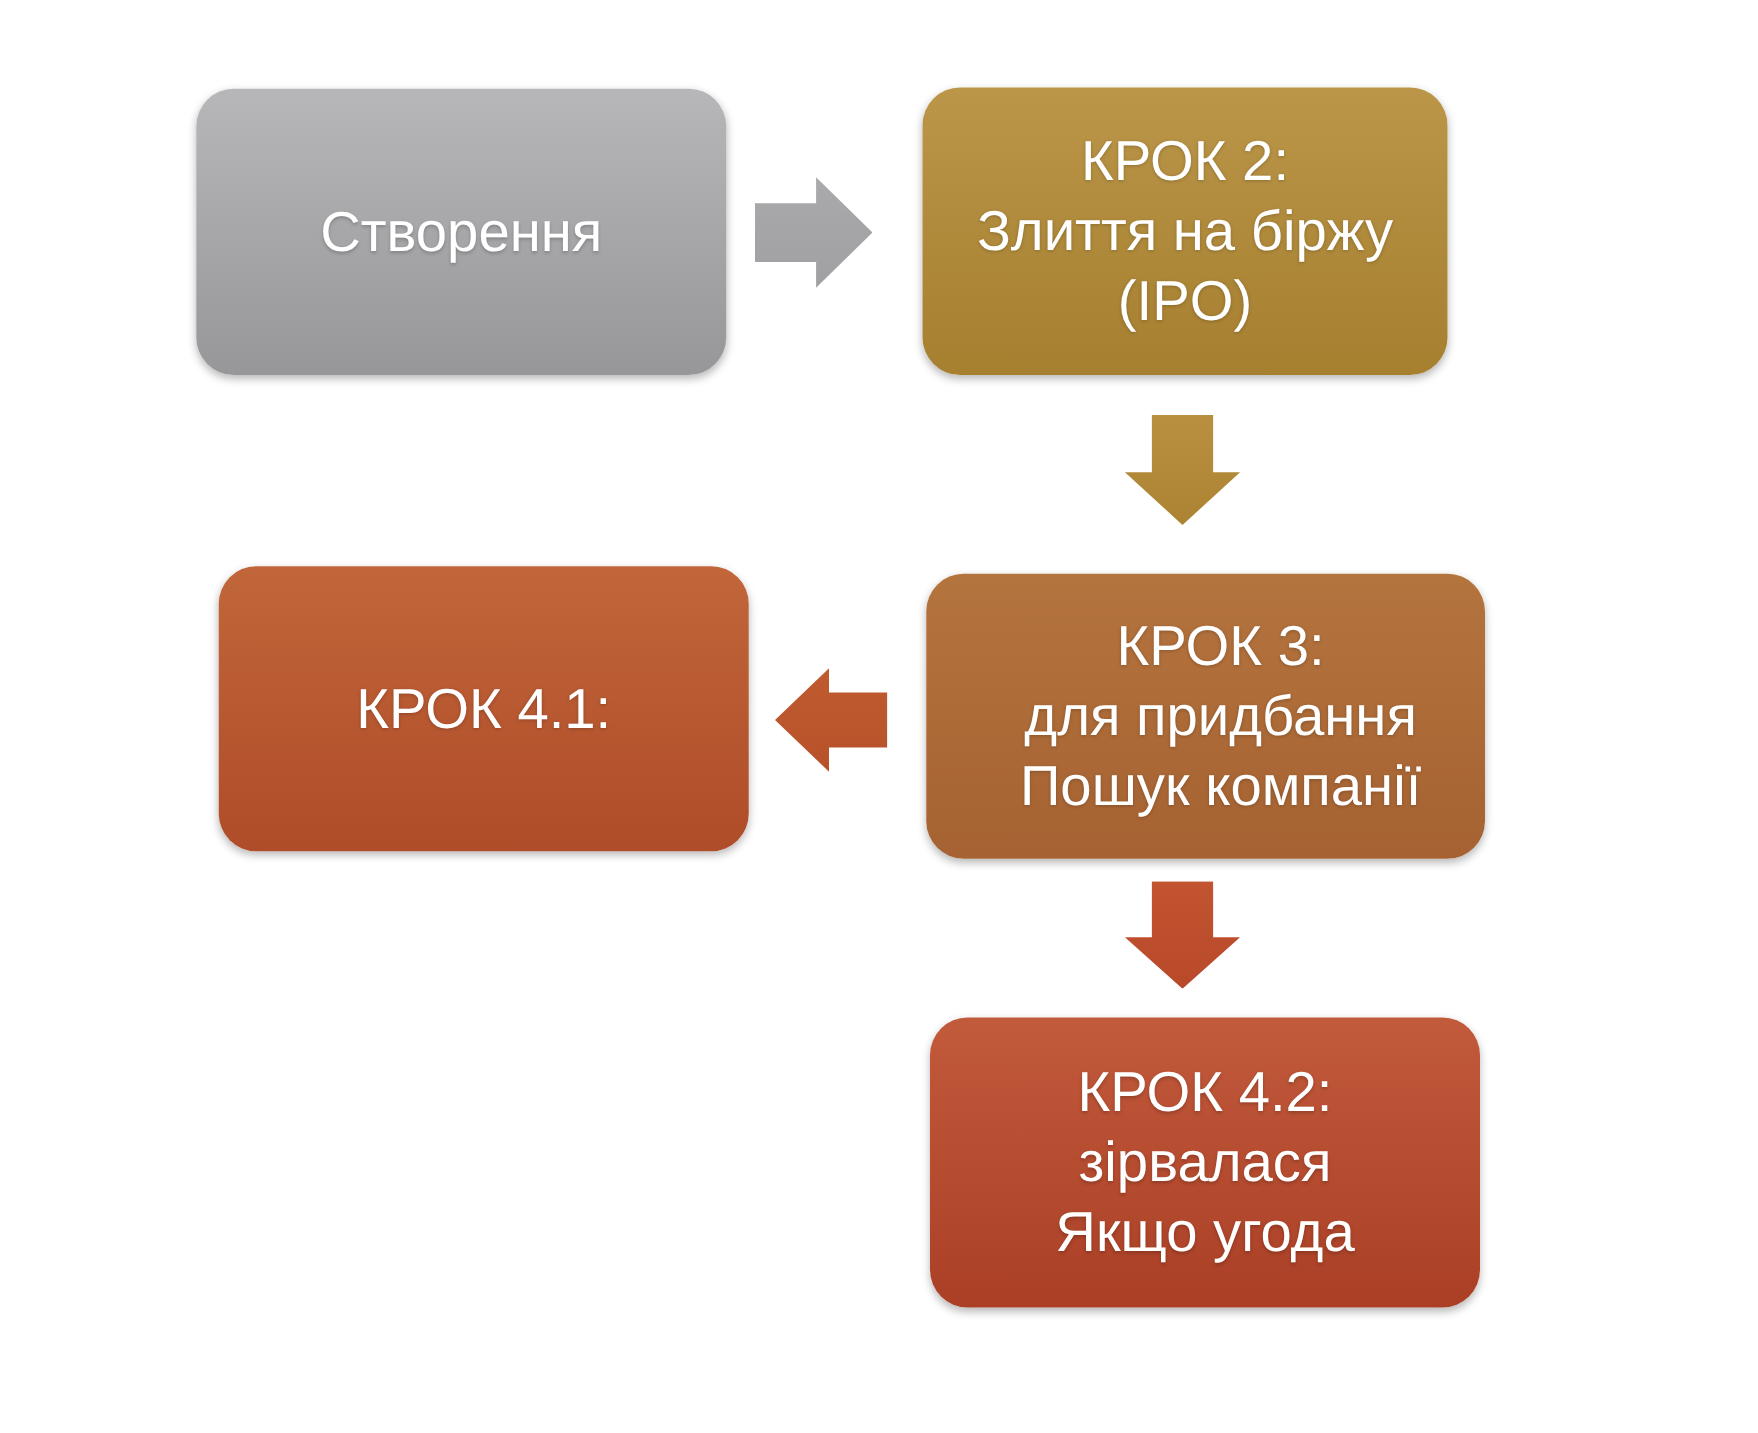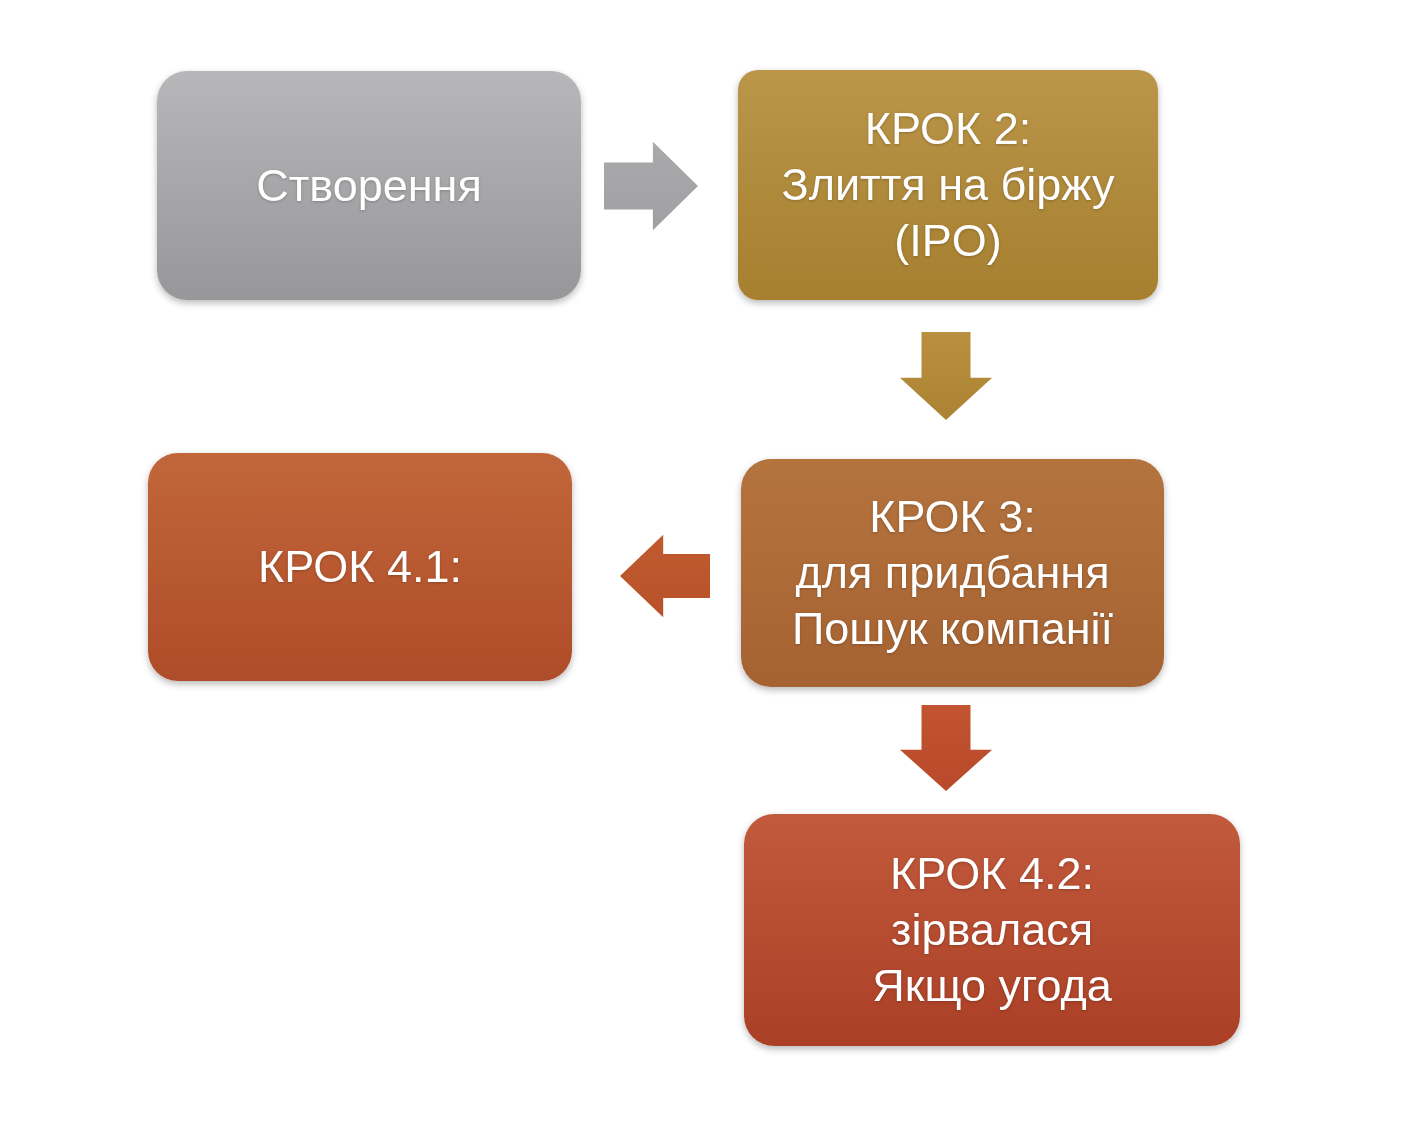--- a/index.html
+++ b/index.html
@@ -31,32 +31,32 @@
   .node-text { display: flex; flex-direction: column; }
   .node-text span { display: block; white-space: nowrap; }
 
   .node-step1 {
     left: 157px; top: 71px; width: 424px; height: 229px;
     background: linear-gradient(180deg, var(--step1_top), var(--step1_bottom));
   }
   .node-step2 {
     left: 738px; top: 70px; width: 420px; height: 230px;
     background: linear-gradient(180deg, var(--step2_top), var(--step2_bottom));
-    border-radius: 20px;
   }
   .node-step3 {
     left: 741px; top: 459px; width: 423px; height: 228px;
     background: linear-gradient(180deg, var(--step3_top), var(--step3_bottom));
+    padding-left: 24px;
   }
   .node-step41 {
-    left: 148px; top: 453px; width: 424px; height: 228px;
+    left: 175px; top: 453px; width: 424px; height: 228px;
     background: linear-gradient(180deg, var(--step41_top), var(--step41_bottom));
   }
   .node-step42 {
-    left: 744px; top: 814px; width: 496px; height: 232px;
+    left: 744px; top: 814px; width: 440px; height: 232px;
     background: linear-gradient(180deg, var(--step42_top), var(--step42_bottom));
     justify-content: center;
   }
 
   .arrow { position: absolute; }
   .arrow-right {
     left: 604px; top: 139px; width: 94px; height: 94px;
     background: linear-gradient(180deg, var(--arrow1), var(--arrow1_dark));
     clip-path: polygon(0% 25%, 52% 25%, 52% 3%, 100% 50%, 52% 97%, 52% 75%, 0% 75%);
   }

